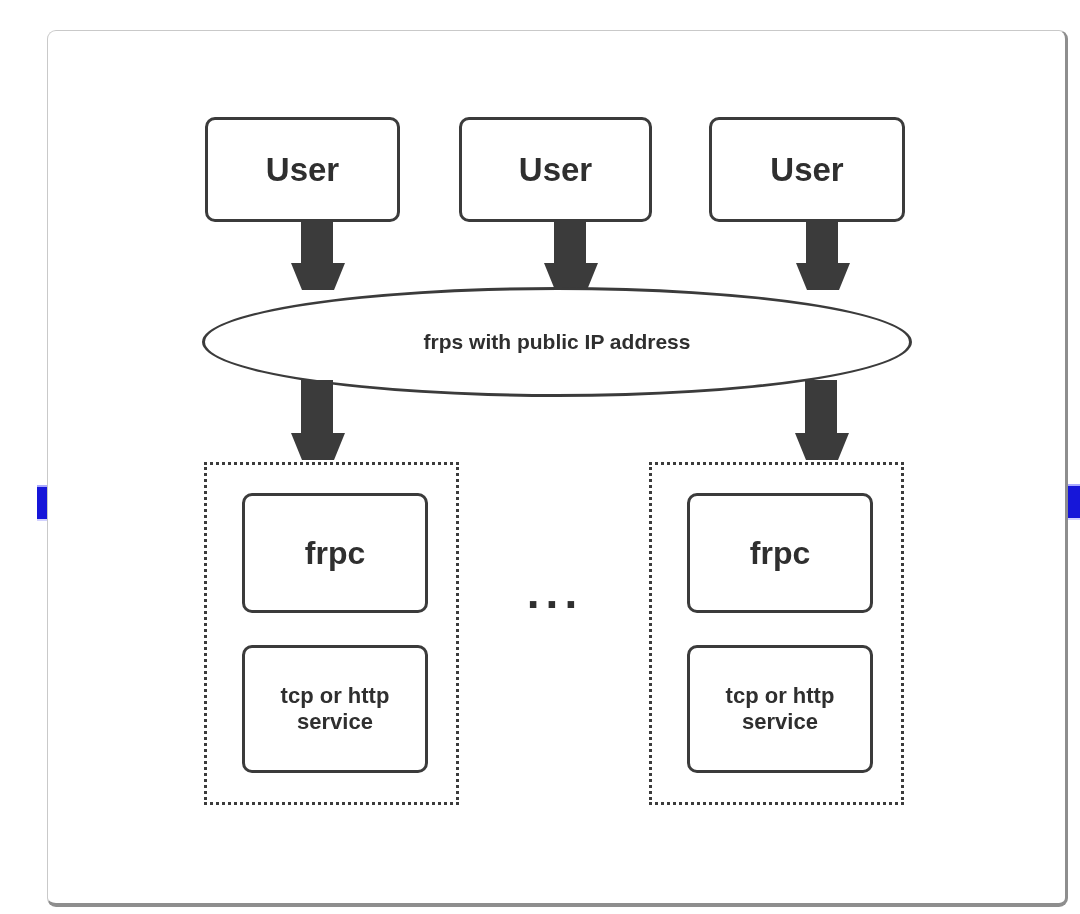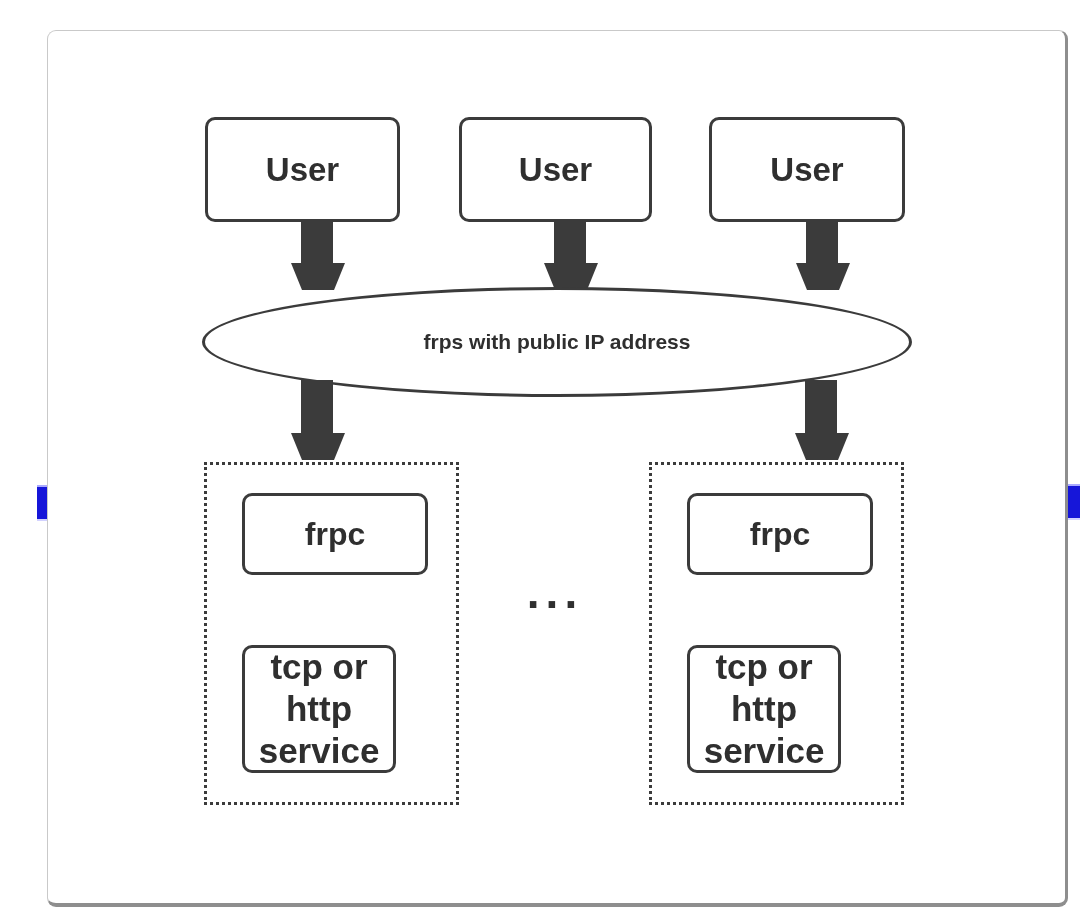--- a/index.html
+++ b/index.html
@@ -75,24 +75,24 @@
   .arrow-b2{left:758px;}
 
   
   .client-group{
     position:absolute;top:431px;width:255px;height:343px;
     border:3px dotted var(--outline);
     background:#fff;
   }
   .client-group-1{left:156px;}
   .client-group-2{left:601px;}
-  .frpc-box{left:35px;top:28px;width:186px;height:82px;font-size:32px;}
+  .frpc-box{left:35px;top:28px;width:186px;height:120px;font-size:32px;}
   .service-box{
-    left:35px;top:180px;width:154px;height:128px;
-    font-size:35px;line-height:1.2;padding:0 8px;
+    left:35px;top:180px;width:186px;height:128px;
+    font-size:22px;line-height:1.2;padding:0 8px;
   }
 
   
   .ellipsis{
     position:absolute;left:452px;top:538px;width:110px;height:60px;
     display:flex;align-items:flex-end;justify-content:center;
     color:var(--text);font-weight:900;font-size:46px;letter-spacing:6px;
     line-height:0.9;
   }
 

